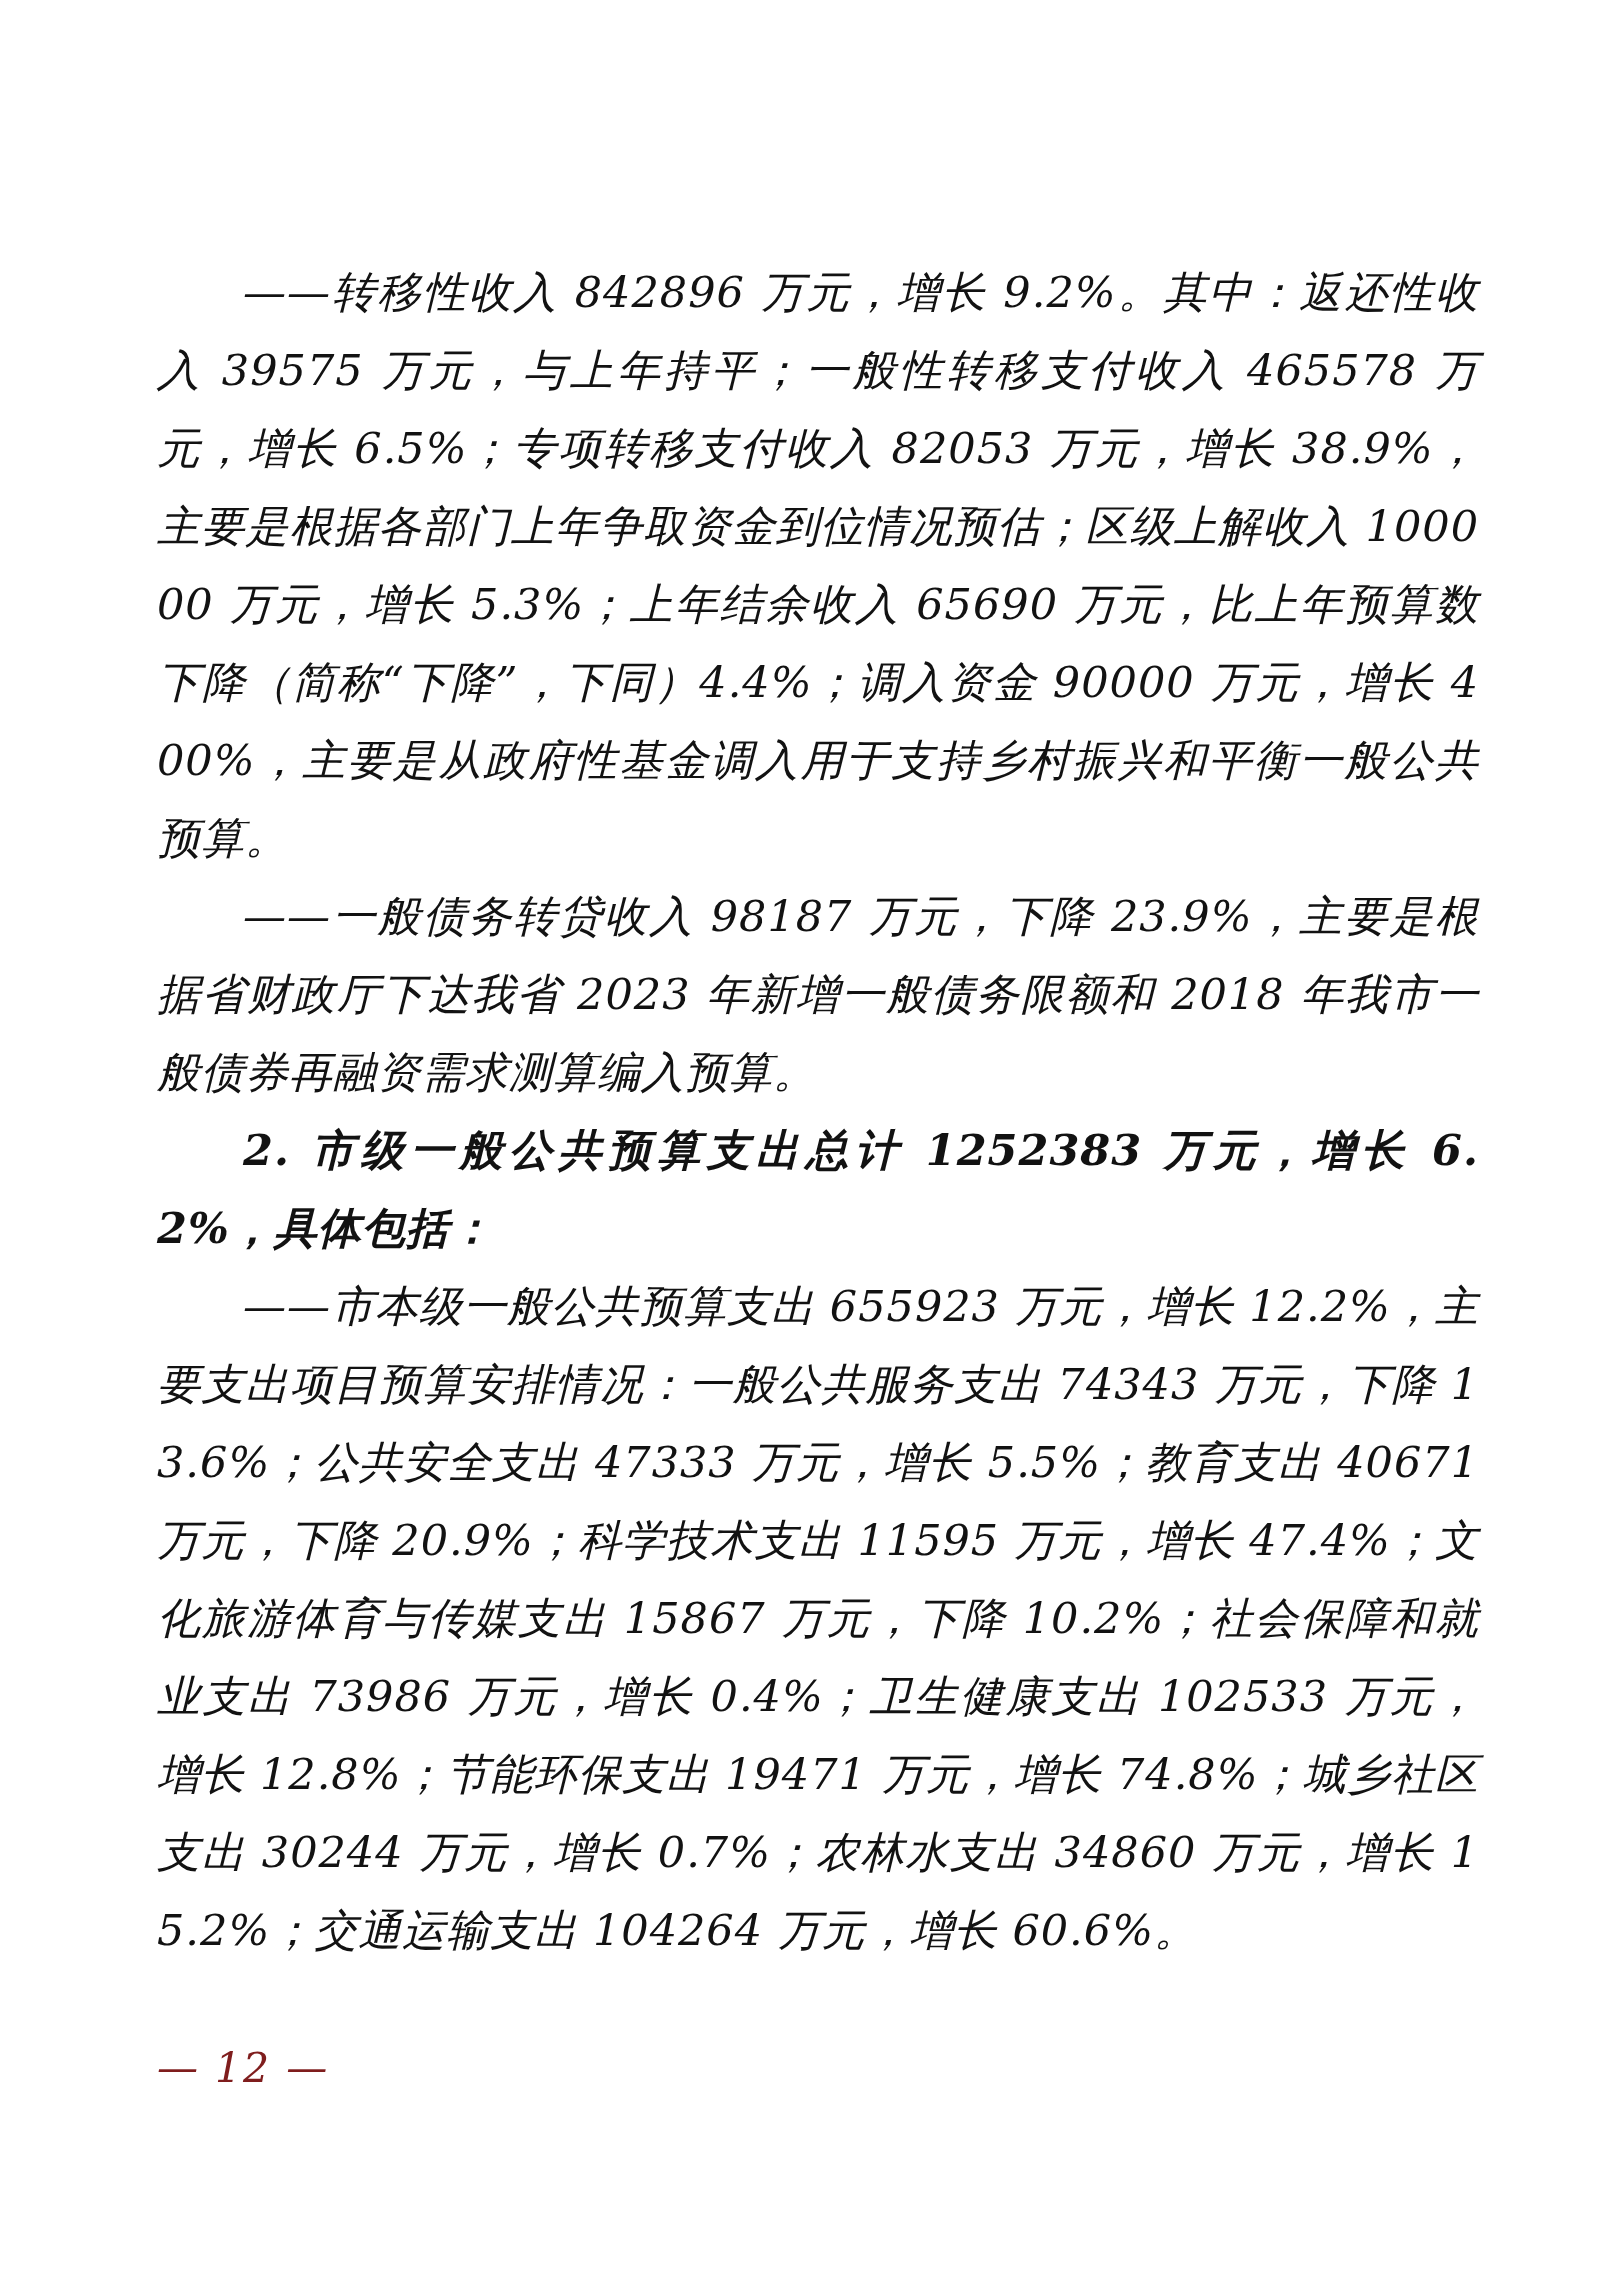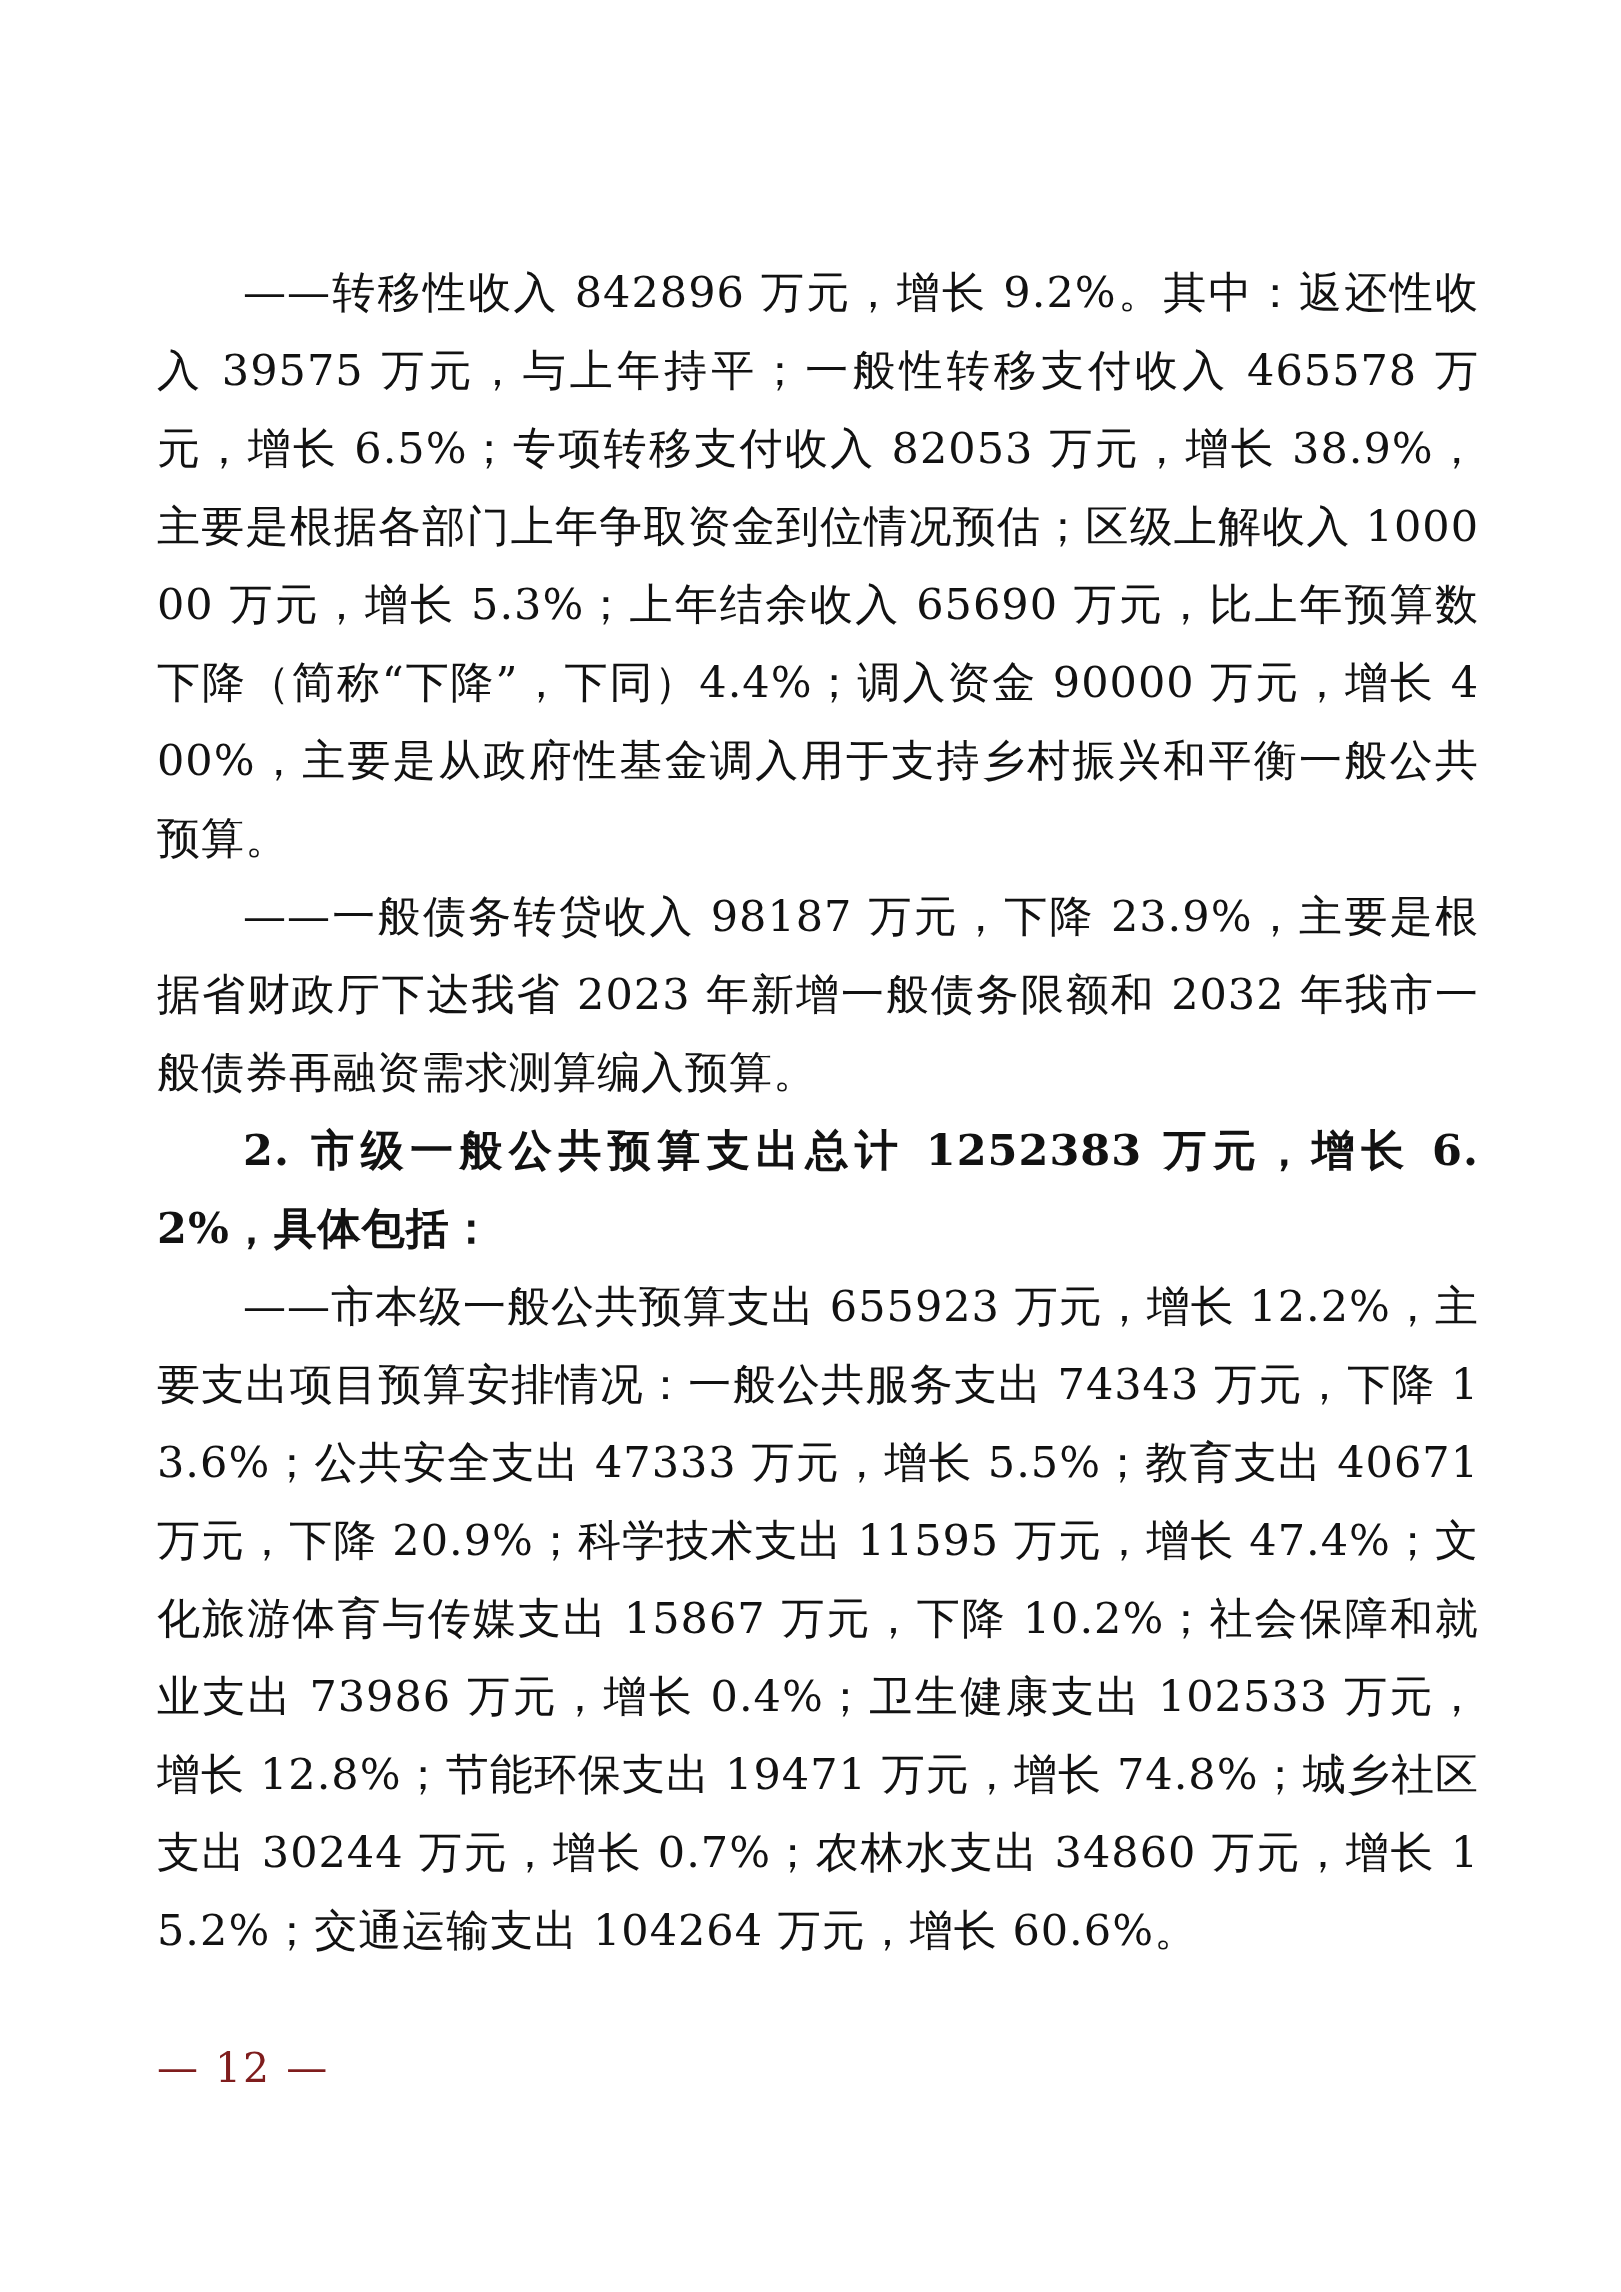--- a/index.html
+++ b/index.html
@@ -12,20 +12,21 @@
     height: 2293px;
     position: relative;
     font-family: "DejaVu Serif", "Liberation Serif", serif;
     color: #121212;
     overflow: hidden;
   }
   .page {
     position: absolute;
     inset: 0;
     background: #ffffff;
+    font-style: italic;
   }
   .content {
     position: absolute;
     left: 157px;
     right: 142px;
     top: 253px;
   }
   .para {
     margin: 0;
     font-size: 43px;
@@ -51,21 +52,21 @@
   }
 </style>
 </head>
 <body>
 
 <div class="page">
 
   <div class="content">
     <p class="para">——转移性收入 842896 万元，增长 9.2%。其中：返还性收入 39575 万元，与上年持平；一般性转移支付收入 465578 万元，增长 6.5%；专项转移支付收入 82053 万元，增长 38.9%，主要是根据各部门上年争取资金到位情况预估；区级上解收入 100000 万元，增长 5.3%；上年结余收入 65690 万元，比上年预算数下降（简称“下降”，下同）4.4%；调入资金 90000 万元，增长 400%，主要是从政府性基金调入用于支持乡村振兴和平衡一般公共预算。</p>
 
-    <p class="para">——一般债务转贷收入 98187 万元，下降 23.9%，主要是根据省财政厅下达我省 2023 年新增一般债务限额和 2032 年我市一般债券再融资需求测算编入预算。</p>
+    <p class="para">——一般债务转贷收入 98187 万元，下降 23.9%，主要是根据省财政厅下达我省 2023 年新增一般债务限额和 2018 年我市一般债券再融资需求测算编入预算。</p>
 
     <p class="para heading">2. 市级一般公共预算支出总计 1252383 万元，增长 6.2%，具体包括：</p>
 
     <p class="para">——市本级一般公共预算支出 655923 万元，增长 12.2%，主要支出项目预算安排情况：一般公共服务支出 74343 万元，下降 13.6%；公共安全支出 47333 万元，增长 5.5%；教育支出 40671 万元，下降 20.9%；科学技术支出 11595 万元，增长 47.4%；文化旅游体育与传媒支出 15867 万元，下降 10.2%；社会保障和就业支出 73986 万元，增长 0.4%；卫生健康支出 102533 万元，增长 12.8%；节能环保支出 19471 万元，增长 74.8%；城乡社区支出 30244 万元，增长 0.7%；农林水支出 34860 万元，增长 15.2%；交通运输支出 104264 万元，增长 60.6%。</p>
   </div>
 
   <div class="footer">— 12 —</div>
 
 </div>
 

